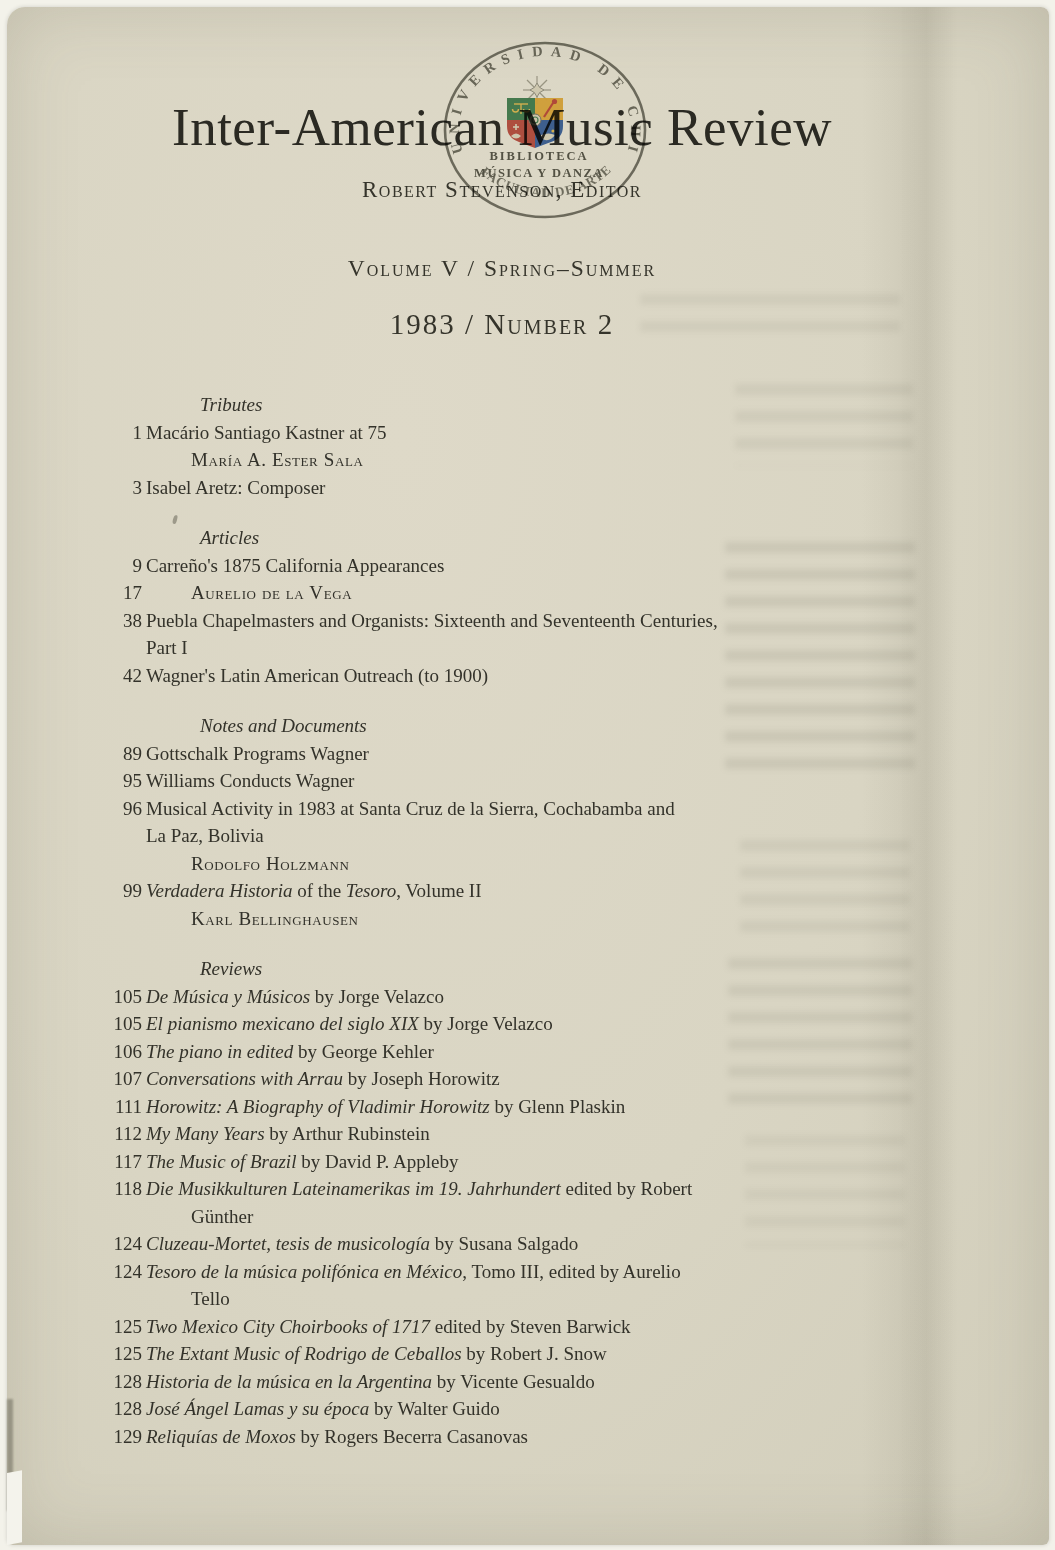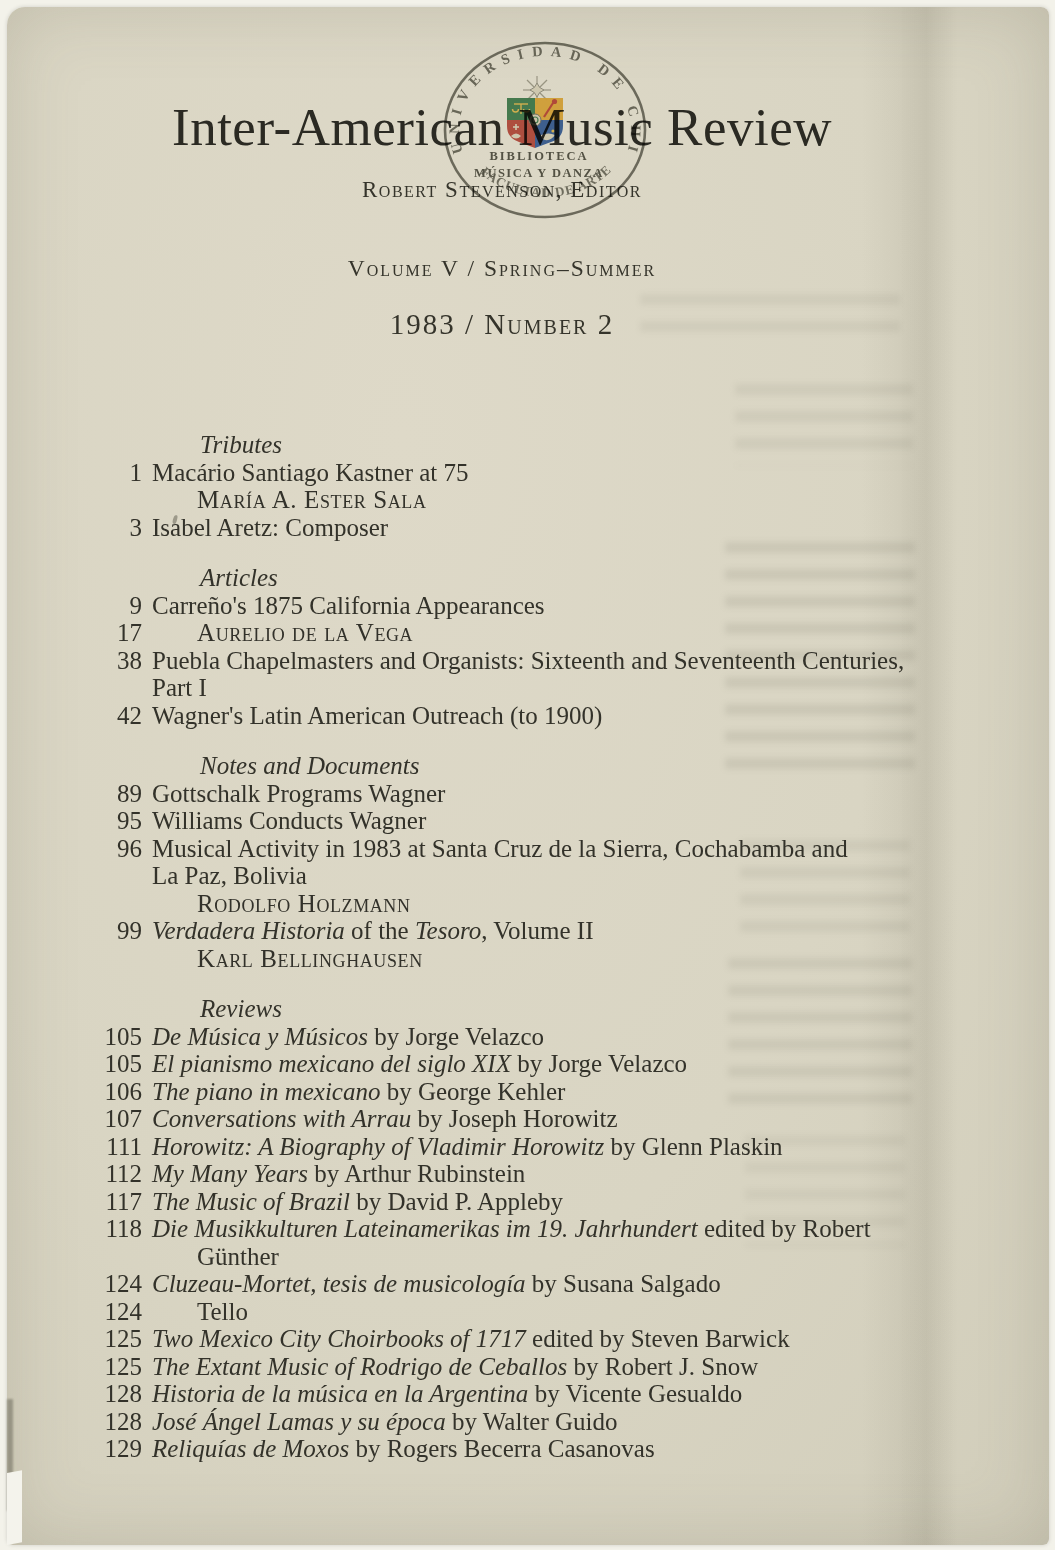--- a/index.html
+++ b/index.html
@@ -62,29 +62,29 @@
 
   
   .stamp{
     position:absolute;left:420px;top:25px;width:228px;height:206px;
     mix-blend-mode:multiply;opacity:.88;
   }
   .stamp text{font-family:"Liberation Serif", serif;}
 
   
   .toc{
-    position:absolute;left:85px;top:424px;width:832px;
-    font-size:25px;line-height:27.5px;color:#33322a;
+    position:absolute;left:85px;top:384px;width:832px;
+    font-size:19px;line-height:27.5px;color:#33322a;
   }
   .toc-section{margin-top:23px;}
   .toc-section:first-child{margin-top:0;}
   .section-heading{margin-left:108px;font-style:italic;}
   .entry{display:flex;}
   .num{width:50px;text-align:right;flex:none;}
-  .entry-body{margin-left:10px;flex:1;}
+  .entry-body{margin-left:4px;flex:1;}
   .entry-line.indent{padding-left:45px;}
   .author{padding-left:45px;font-variant:small-caps;letter-spacing:.6px;color:#32312a;}
   .it{font-style:italic;}
 </style>
 </head>
 <body>
 
 <div class="page">
 
   <div class="ghost" style="left:633px;top:287px;width:260px;height:44px;opacity:.10;"></div>
@@ -253,21 +253,21 @@
         </div>
         <div class="entry">
           <div class="num">105</div>
           <div class="entry-body">
             <div class="entry-line"><span class="it">El pianismo mexicano del siglo XIX</span><span> by Jorge Velazco</span></div>
           </div>
         </div>
         <div class="entry">
           <div class="num">106</div>
           <div class="entry-body">
-            <div class="entry-line"><span class="it">The piano in mexicano</span><span> by George Kehler</span></div>
+            <div class="entry-line"><span class="it">The piano in edited</span><span> by George Kehler</span></div>
           </div>
         </div>
         <div class="entry">
           <div class="num">107</div>
           <div class="entry-body">
             <div class="entry-line"><span class="it">Conversations with Arrau</span><span> by Joseph Horowitz</span></div>
           </div>
         </div>
         <div class="entry">
           <div class="num">111</div>
@@ -296,20 +296,21 @@
         </div>
         <div class="entry">
           <div class="num">124</div>
           <div class="entry-body">
             <div class="entry-line"><span class="it">Cluzeau-Mortet, tesis de musicología</span><span> by Susana Salgado</span></div>
           </div>
         </div>
         <div class="entry">
           <div class="num">124</div>
           <div class="entry-body">
+            <div class="entry-line"><span class="it">Tesoro de la música polifónica en México</span><span>, Tomo III, edited by Aurelio</span></div>
             <div class="entry-line indent"><span>Tello</span></div>
           </div>
         </div>
         <div class="entry">
           <div class="num">125</div>
           <div class="entry-body">
             <div class="entry-line"><span class="it">Two Mexico City Choirbooks of 1717</span><span> edited by Steven Barwick</span></div>
           </div>
         </div>
         <div class="entry">

